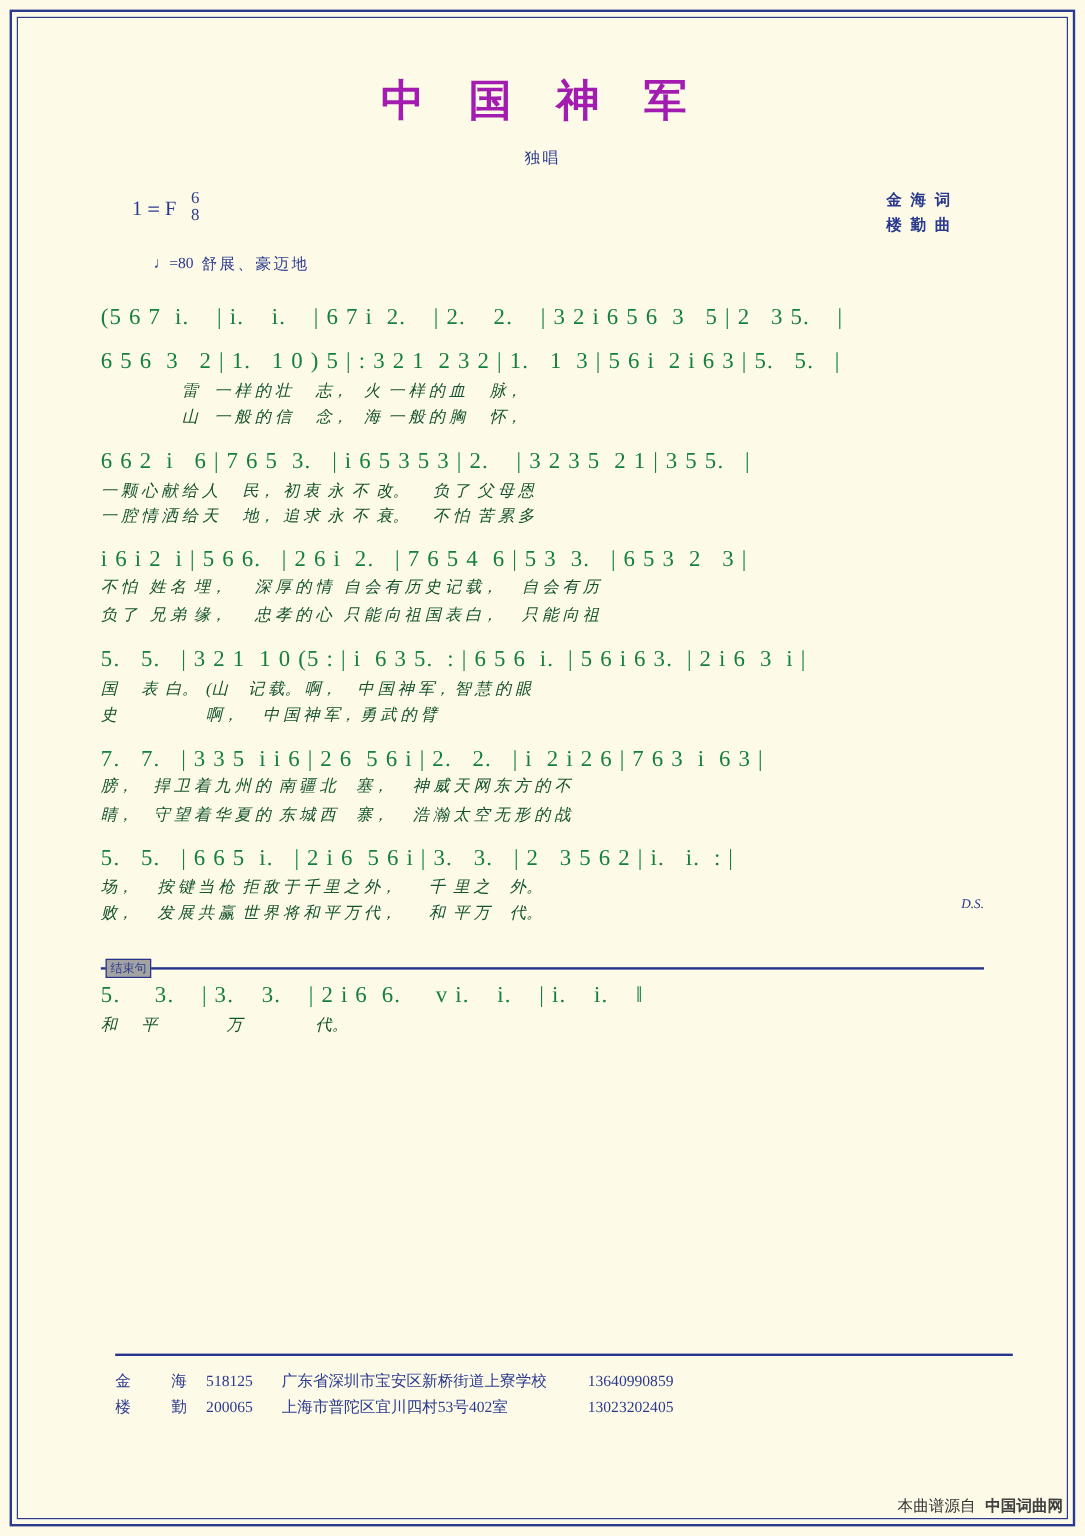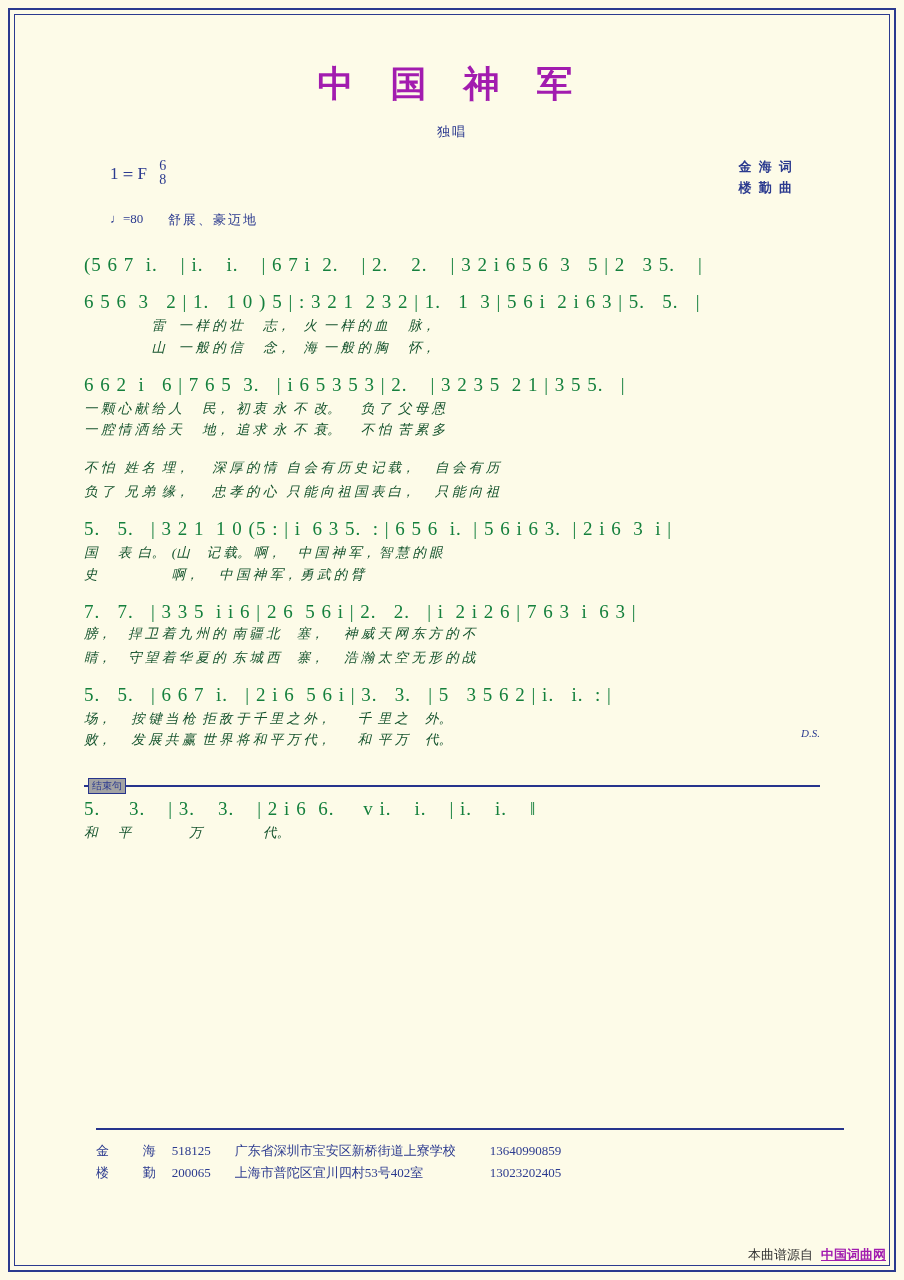--- a/index.html
+++ b/index.html
@@ -94,21 +94,21 @@
     text-align: left;
     font-weight: bold;
   }
   .tempo-row {
     position: relative;
     height: 28px;
     margin-top: 2px;
   }
   .tempo {
     position: absolute;
-    left: 110px;
+    left: 128px;
     font-size: 13px;
   }
   .expr {
     position: absolute;
     left: 168px;
     font-size: 13px;
     letter-spacing: 2px;
   }
   .system {
     position: relative;
@@ -167,21 +167,21 @@
   .source {
     position: absolute;
     right: 18px;
     bottom: 16px;
     font-size: 13px;
     color: #333;
     display: flex;
     align-items: center;
     gap: 8px;
   }
-  .source .site { color: #a21caf; font-weight: bold; text-decoration: underline; }
+  .source .site { color: #404040; font-weight: bold; }
   .ds-mark {
     font-style: italic;
     font-size: 11px;
     letter-spacing: 0;
   }
 </style>
 </head>
 <body>
 
 <div class="page">
@@ -222,38 +222,39 @@
       <div class="lyricline second">                    山    一 般 的 信      念，    海  一 般 的 胸      怀，</div>
     </div>
 
     <div class="system">
       <div class="notes">6 6 2  i   6 | 7 6 5  3.   | i 6 5 3 5 3 | 2.    | 3 2 3 5  2 1 | 3 5 5.   |</div>
       <div class="lyricline">一 颗 心 献 给 人      民，  初 衷  永  不  改。      负 了  父 母 恩</div>
       <div class="lyricline second">一 腔 情 洒 给 天      地，  追 求  永  不  衰。      不 怕  苦 累 多</div>
     </div>
 
     <div class="system">
+      <div class="notes">i 6 i 2  i | 5 6 6.   | 2 6 i  2.   | 7 6 5 4  6 | 5 3  3.   | 6 5 3  2   3 |</div>
       <div class="lyricline second">不 怕   姓 名  埋，       深 厚 的 情   自 会 有 历 史 记 载，      自 会 有 历</div>
       <div class="lyricline">负 了   兄 弟  缘，       忠 孝 的 心   只 能 向 祖 国 表 白，      只 能 向 祖</div>
     </div>
 
     <div class="system">
       <div class="notes">5.   5.   | 3 2 1  1 0 (5 : | i  6 3 5.  : | 6 5 6  i.  | 5 6 i 6 3.  | 2 i 6  3  i |</div>
       <div class="lyricline">国      表  白。  (山     记 载。 啊，     中 国 神 军， 智 慧 的 眼</div>
       <div class="lyricline second">史                      啊，      中 国 神 军， 勇 武 的 臂</div>
     </div>
 
     <div class="system">
       <div class="notes">7.   7.   | 3 3 5  i i 6 | 2 6  5 6 i | 2.   2.   | i  2 i 2 6 | 7 6 3  i  6 3 |</div>
       <div class="lyricline second">膀，     捍 卫 着 九 州 的  南 疆 北     塞，      神 威 天 网 东 方 的 不</div>
       <div class="lyricline">睛，     守 望 着 华 夏 的  东 城 西     寨，      浩 瀚 太 空 无 形 的 战</div>
     </div>
 
     <div class="system">
-      <div class="notes">5.   5.   | 6 6 7  i.   | 2 i 6  5 6 i | 3.   3.   | 5   3 5 6 2 | i.   i.  : |</div>
+      <div class="notes">5.   5.   | 6 6 5  i.   | 2 i 6  5 6 i | 3.   3.   | 2   3 5 6 2 | i.   i.  : |</div>
       <div class="lyricline">场，      按 键 当 枪  拒 敌 于 千 里 之 外，        千  里 之     外。</div>
       <div class="lyricline second">败，      发 展 共 赢  世 界 将 和 平 万 代，        和  平 万     代。</div>
       <div class="ds-mark" style="position:absolute; right:0; top:58px;">D.S.</div>
     </div>
 
     <div class="endbar">
       <div class="endbar-label">结束句</div>
       <div class="notes">5.     3.    | 3.    3.    | 2 i 6  6.     v i.    i.    | i.    i.    ‖</div>
       <div class="lyricline">和      平                 万                  代。</div>
     </div>

